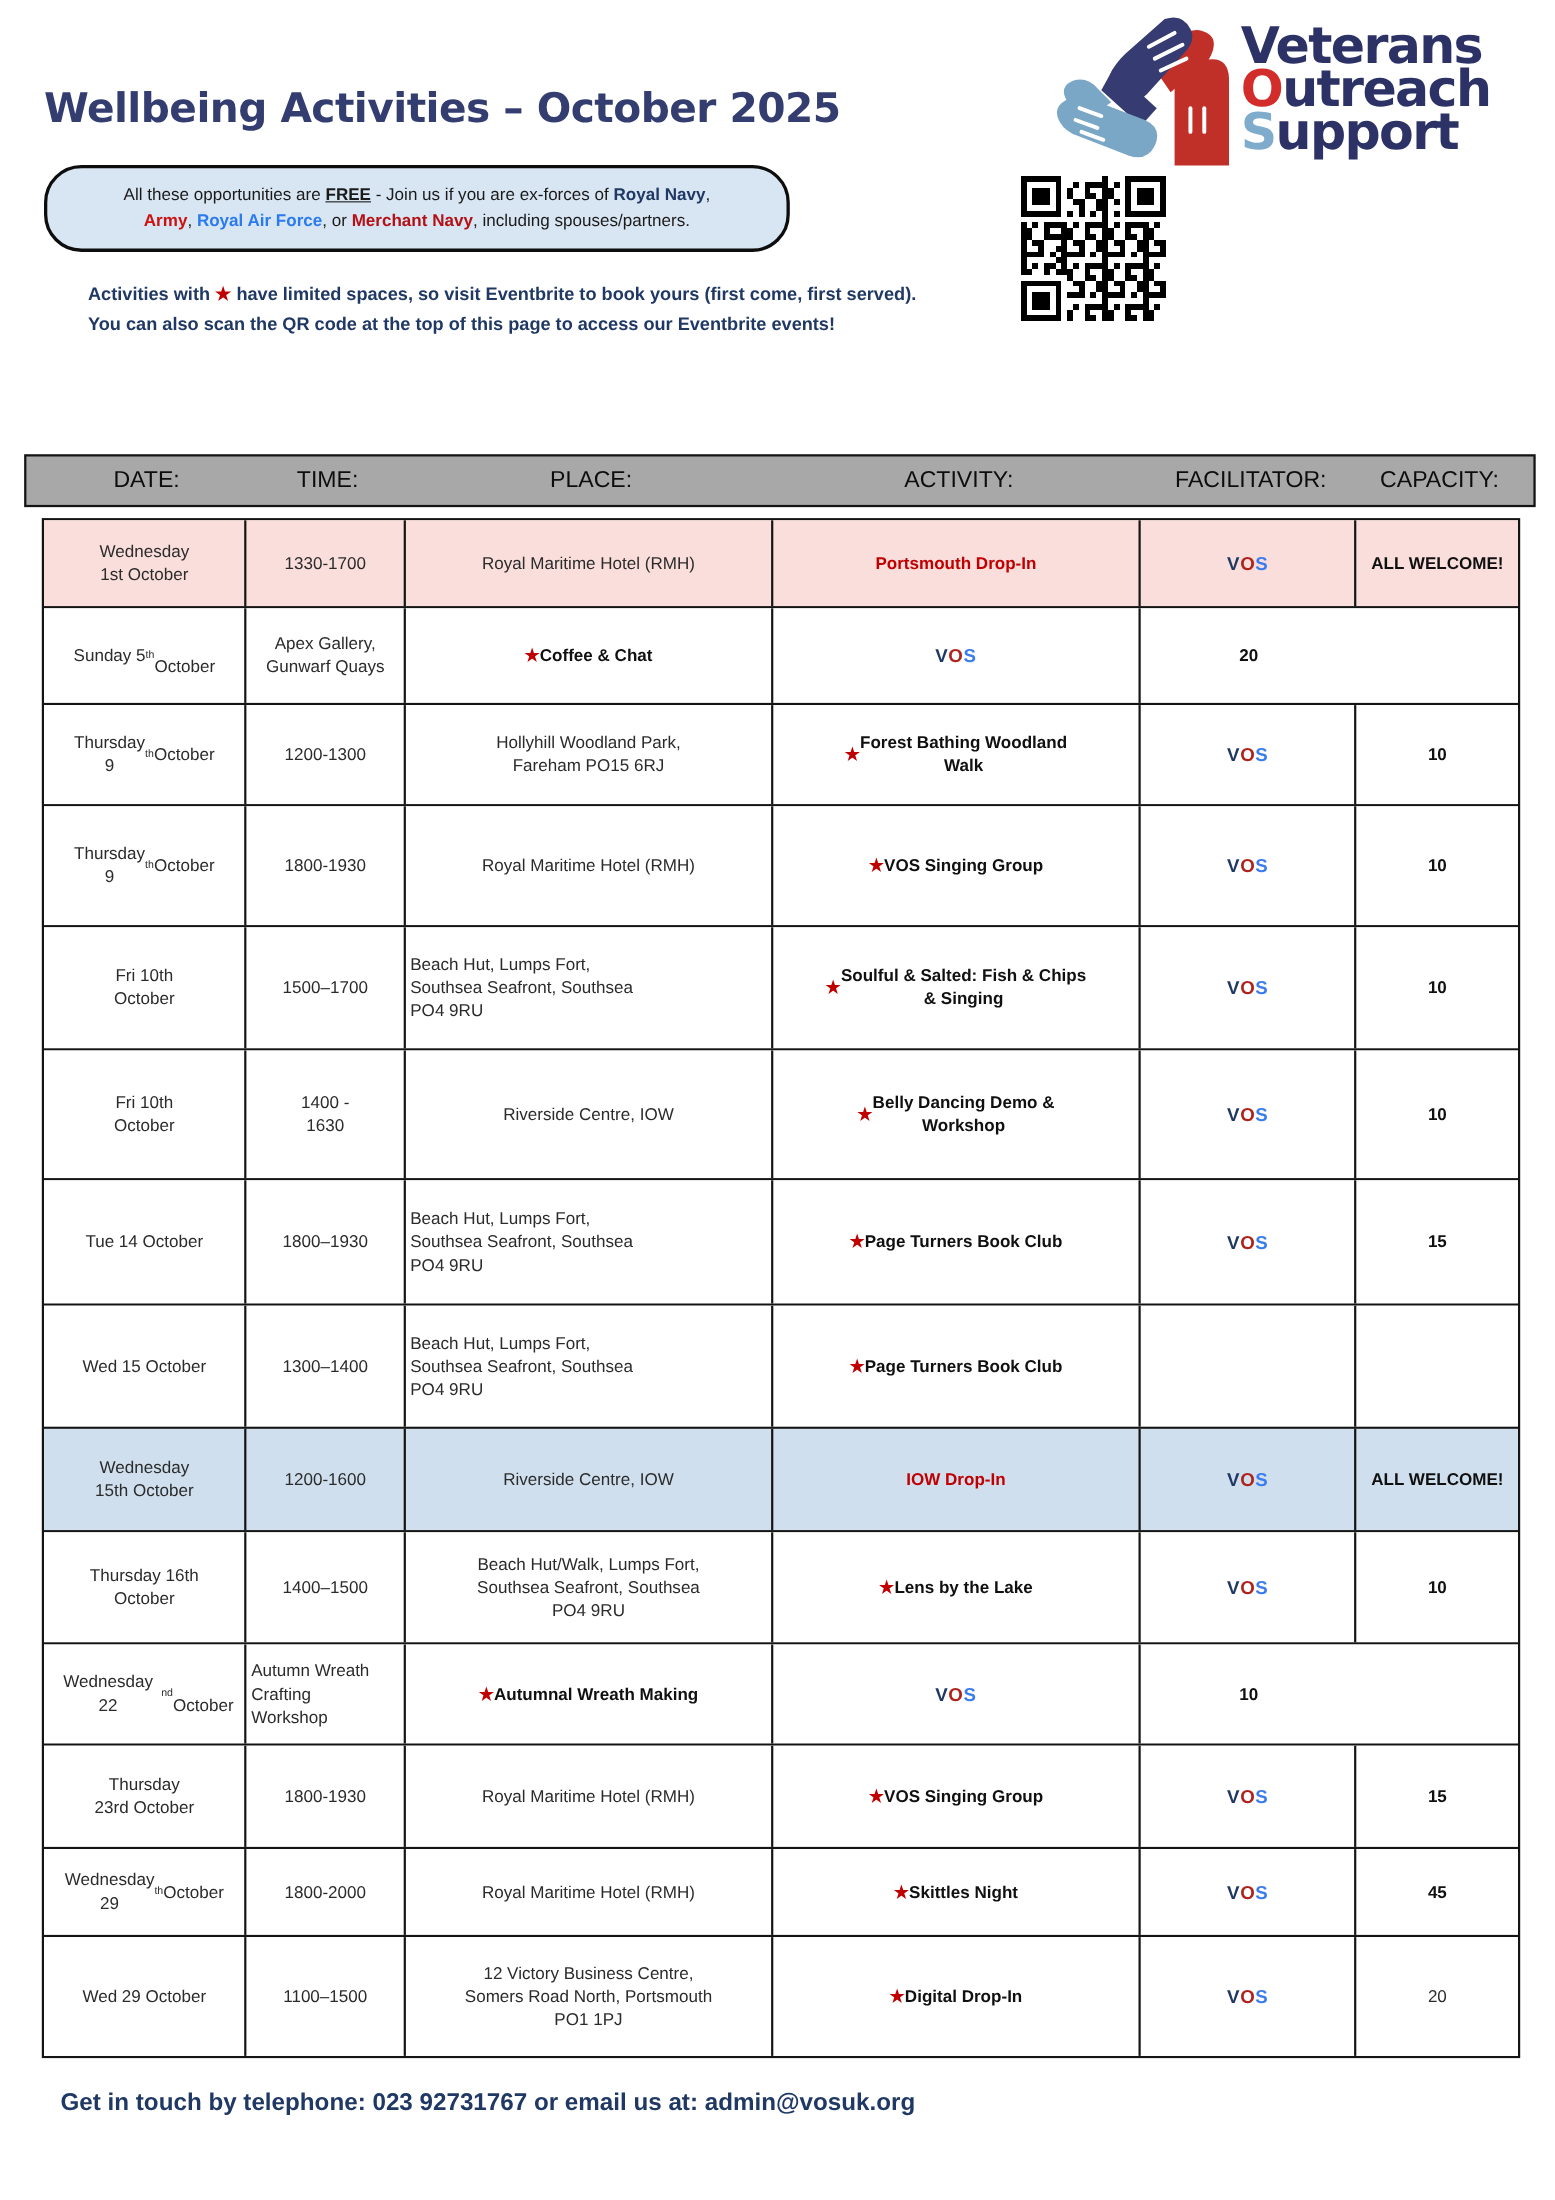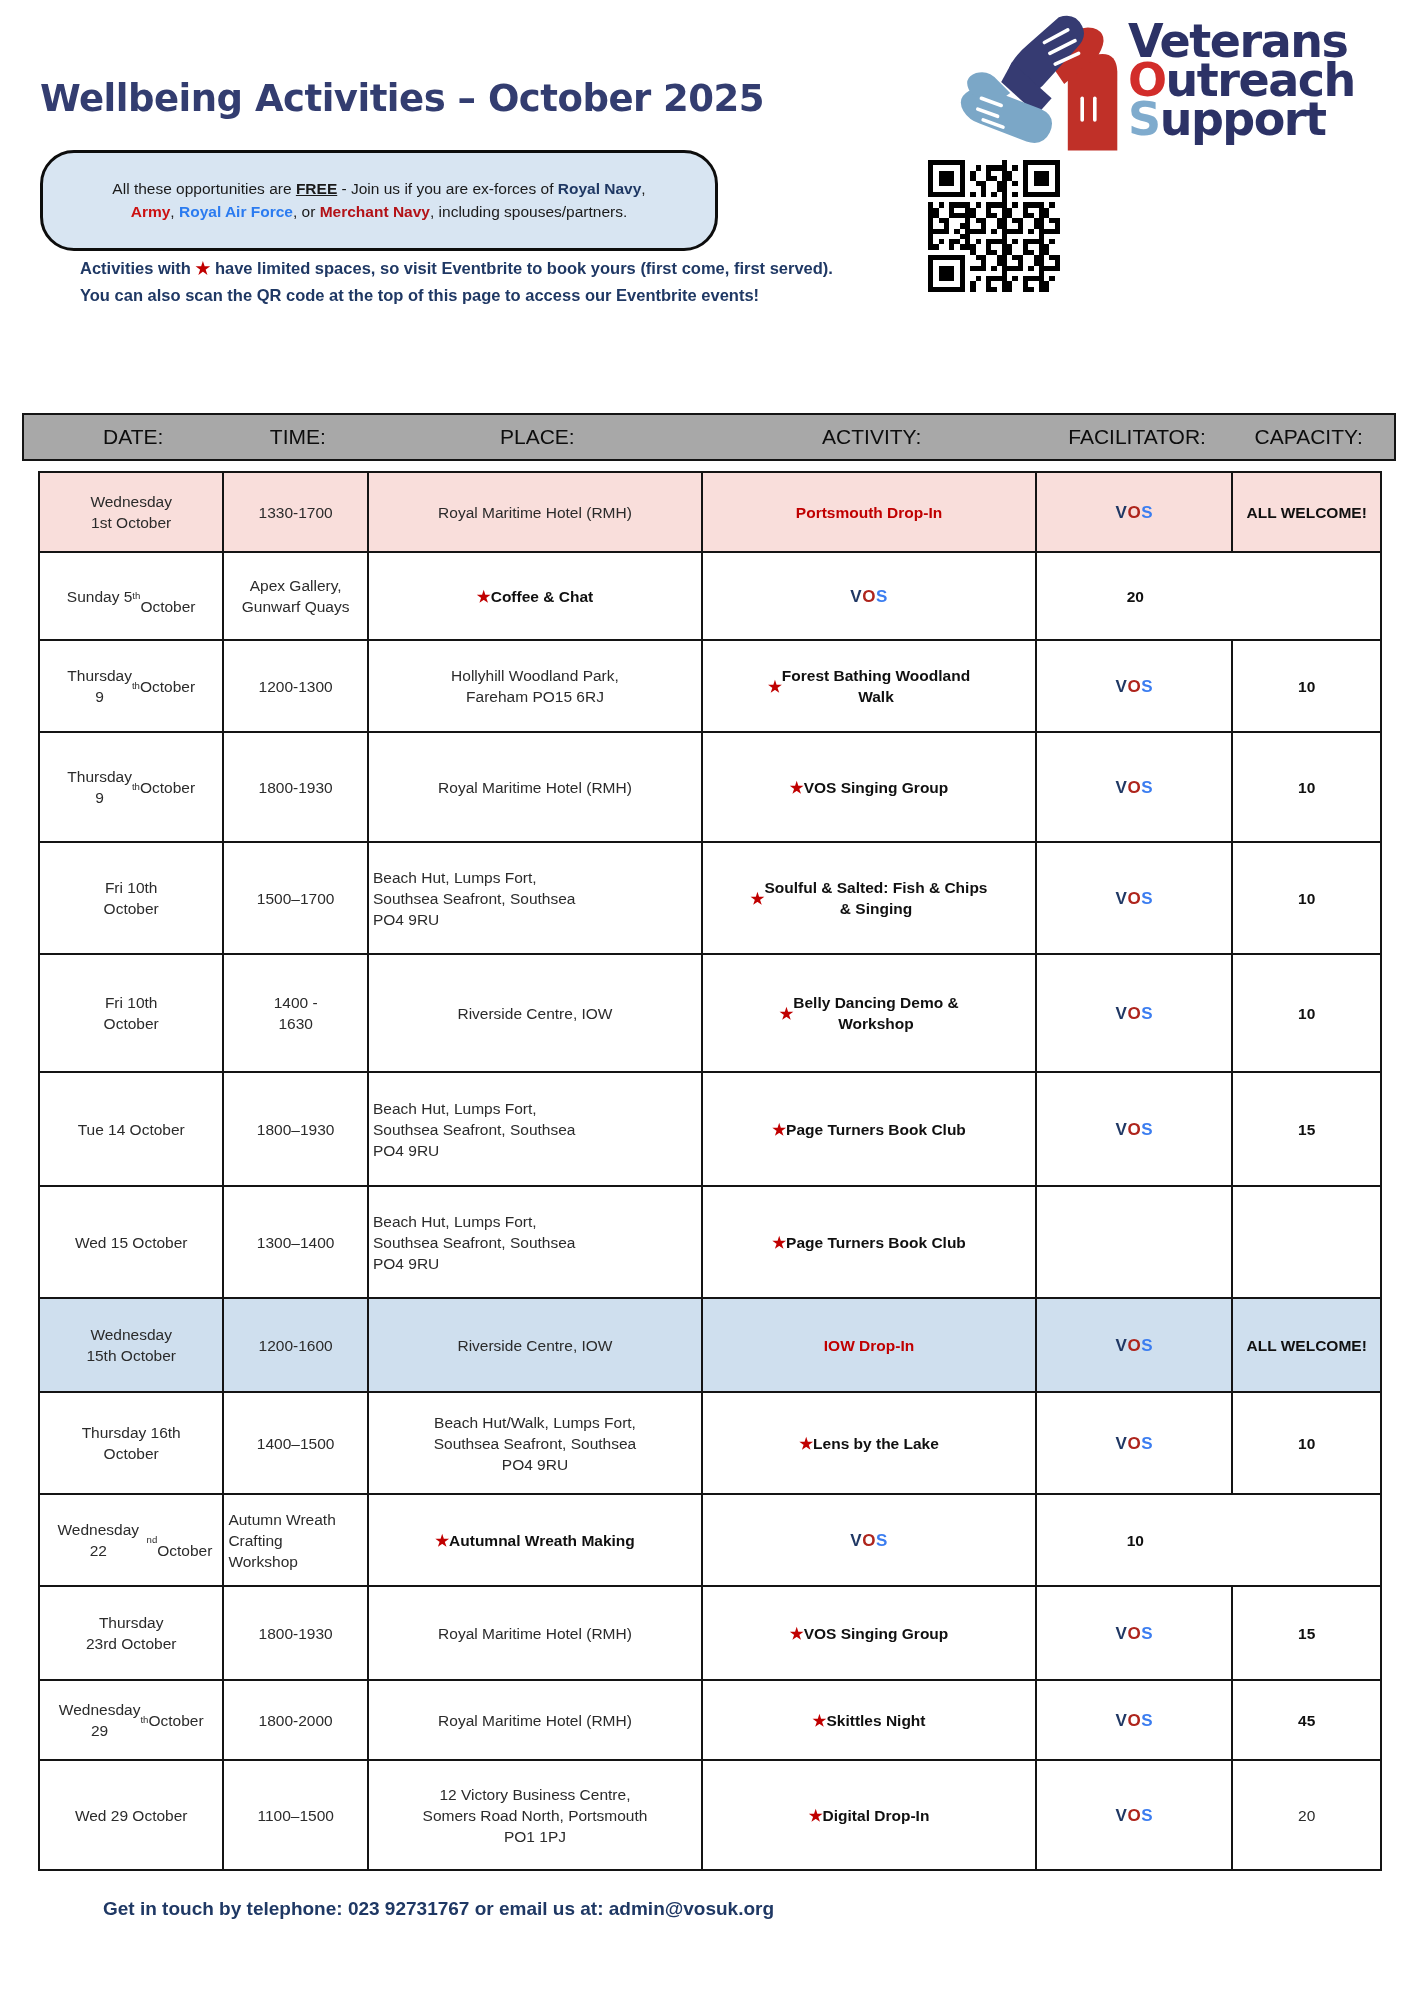--- a/index.html
+++ b/index.html
@@ -21,21 +21,21 @@
   .logo-text{
     font-family:"DejaVu Sans",sans-serif;font-weight:700;font-size:46px;line-height:39px;
     letter-spacing:-1.5px;color:var(--logo-navy);margin-top:8px;
   }
   .logo-text .red{color:var(--logo-red);}
   .logo-text .lblue{color:var(--logo-lightblue);}
 
   .info-box{
     position:absolute;left:40px;top:150px;width:678px;box-sizing:border-box;
     background:var(--info-bg);border:3px solid #0d0d0d;border-radius:34px;
-    padding:24px 26px;text-align:center;font-size:15.5px;line-height:1.5;color:#1a1a1a;
+    padding:13px 26px;text-align:center;font-size:15.5px;line-height:1.5;color:#1a1a1a;
   }
   .seg-free{font-weight:700;text-decoration:underline;}
   .seg-navy{font-weight:700;color:var(--navy-text);}
   .seg-army{font-weight:700;color:var(--army-red);}
   .seg-raf{font-weight:700;color:var(--raf-blue);}
   .seg-merchant{font-weight:700;color:var(--merchant-red);}
   .seg-star{color:var(--red);}
 
   .qr{position:absolute;left:928px;top:160px;width:132px;height:132px;}
 
@@ -76,21 +76,21 @@
   .cell.activity{font-weight:700;color:#101010;}
   .cell.activity.red{color:var(--red);}
   .cell .star{color:var(--red);}
   .cell.fac{font-weight:700;font-size:17px;letter-spacing:0.5px;}
   .cell.fac .v{color:var(--vos-v);} .cell.fac .o{color:var(--vos-o);} .cell.fac .s{color:var(--vos-s);}
   .cell.cap{font-weight:700;color:#101010;}
   .cell.cap.light{font-weight:400;color:#2b2b2b;}
 
   .footer-contact{
     position:absolute;left:55px;top:1898px;
-    font-weight:700;font-size:19px;color:var(--navy-text);margin-left:48px;
+    font-weight:700;font-size:22px;color:var(--navy-text);
   }
 </style>
 </head>
 <body>
 
 <h1 class="page-title">Wellbeing Activities – October 2025</h1>
 
 <div class="logo">
   <svg class="logo-hands" viewBox="0 0 180 150" aria-hidden="true">
 

